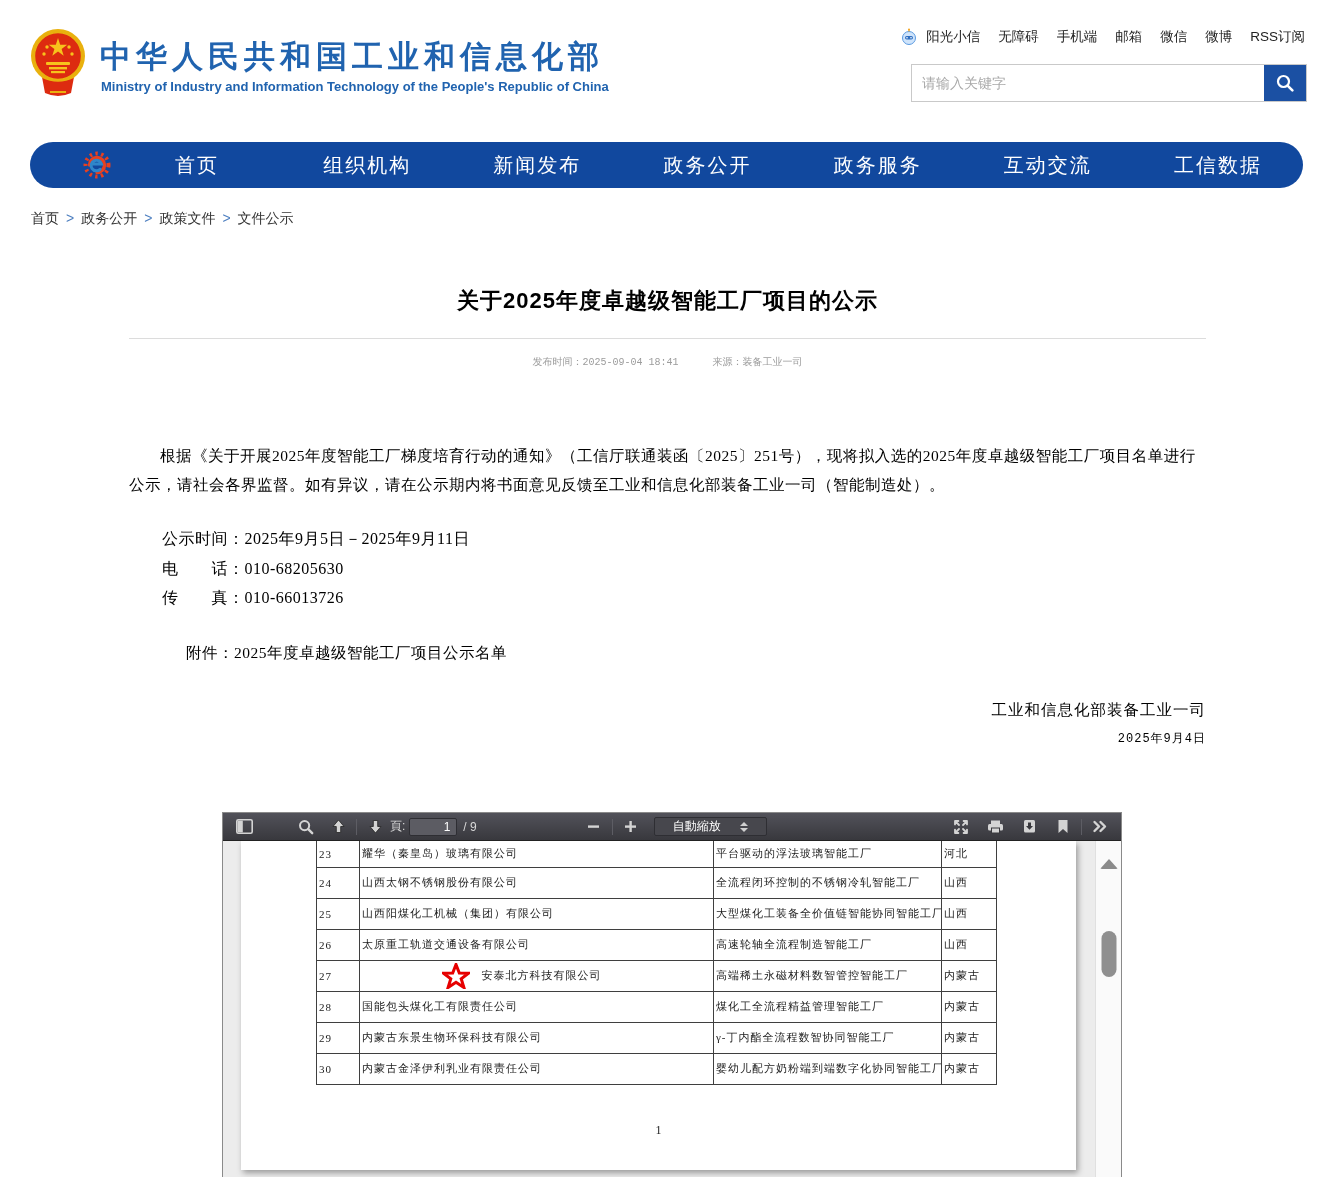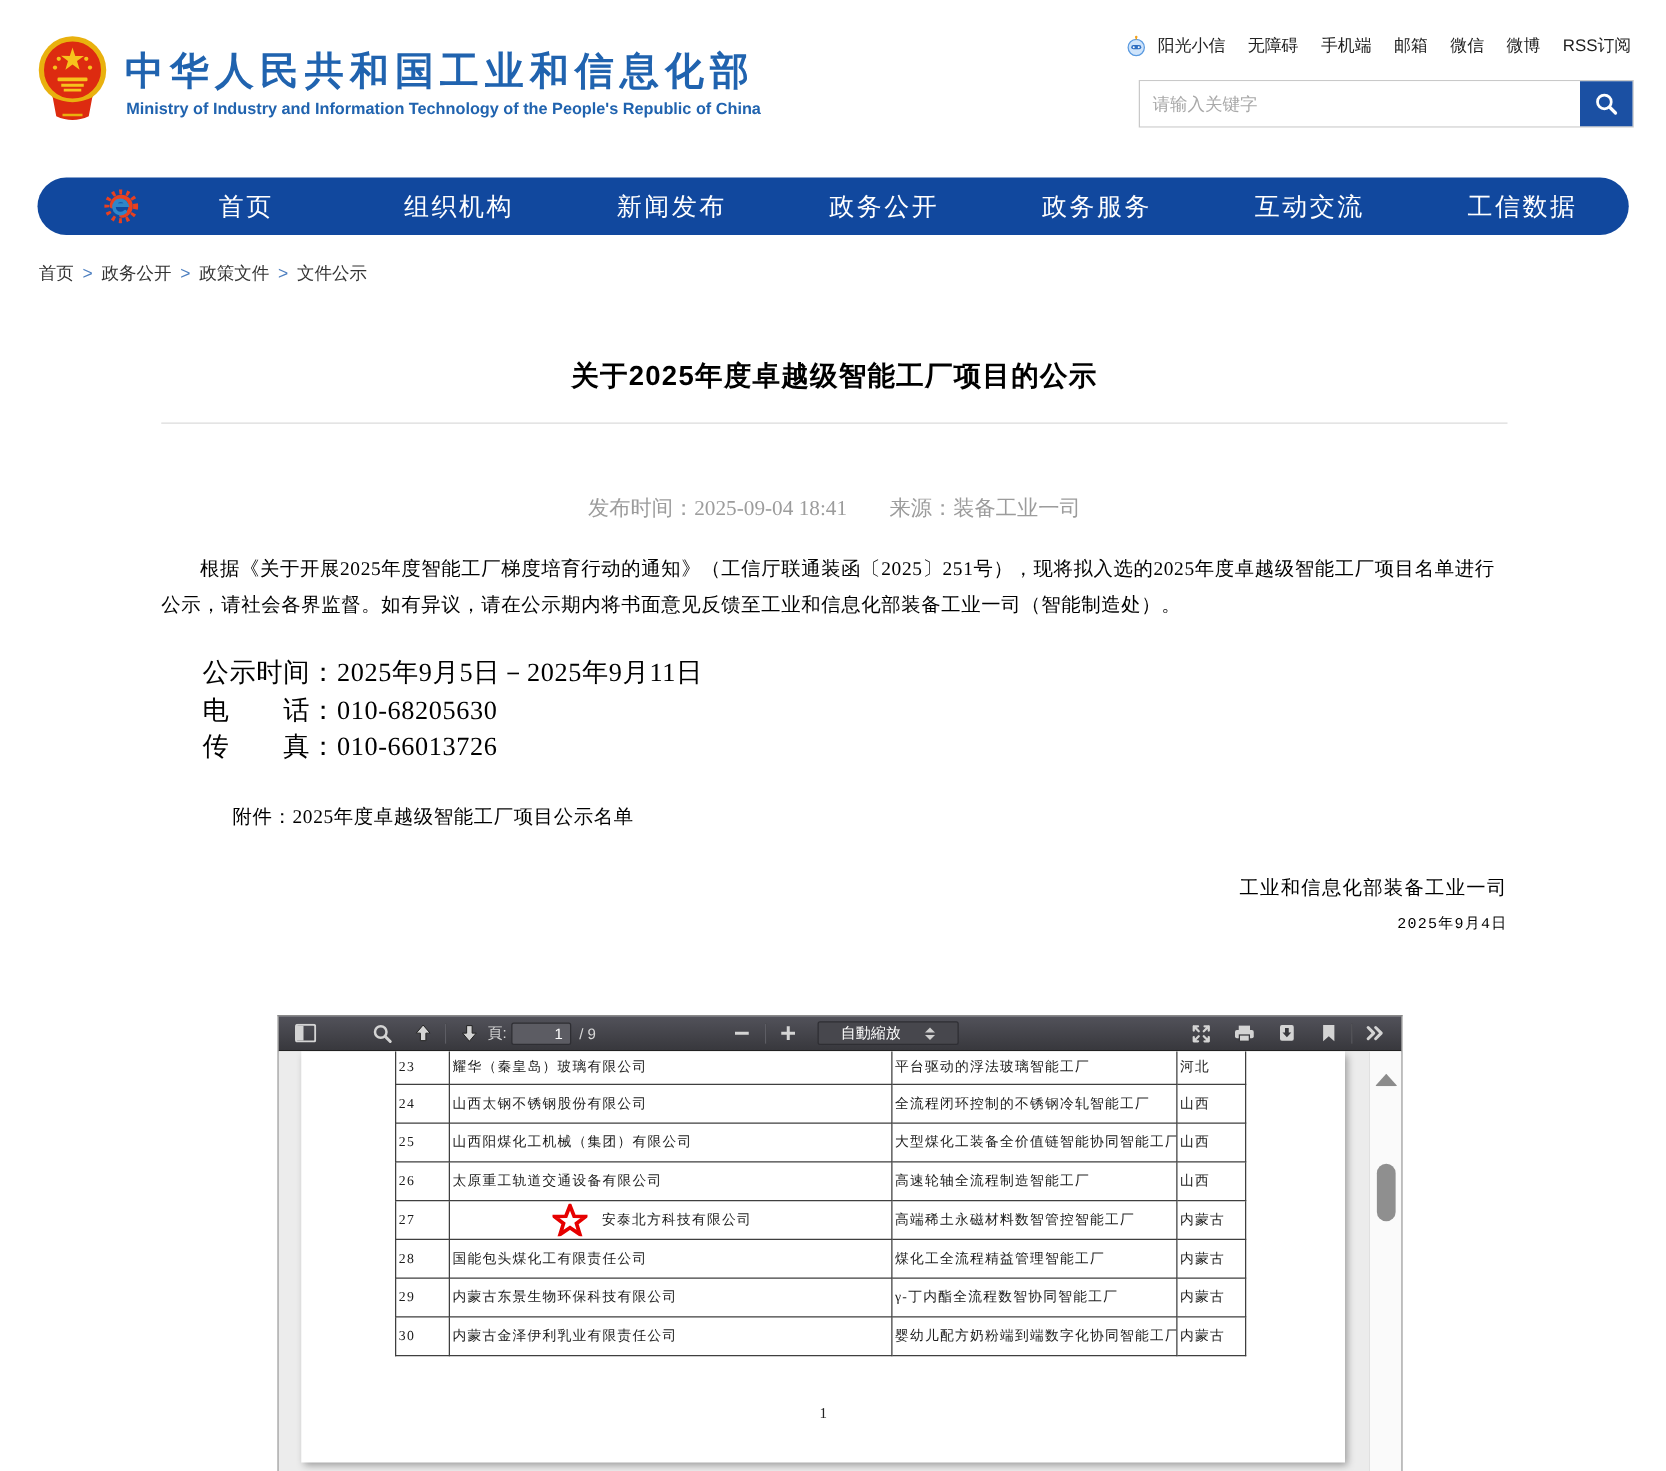--- a/index.html
+++ b/index.html
@@ -37,26 +37,26 @@
   .breadcrumb .bc-item { cursor:pointer; }
   .breadcrumb .bc-sep { color:#4d7fc0; margin:0 7px; }
 
   
   .article { position:absolute; left:129px; top:286px; width:1077px; height:480px;
              font-family:"Liberation Serif","DejaVu Serif",serif; color:#000; }
   .art-title { position:absolute; top:0; left:0; width:100%; text-align:center; font-size:22px;
                font-weight:bold; color:#000;
                font-family:"Liberation Sans","DejaVu Sans",sans-serif; letter-spacing:1px; }
   .art-divider { position:absolute; top:52px; left:0; width:100%; border-bottom:1px solid #dcdcdc; }
-  .art-meta { position:absolute; top:69px; left:0; width:100%; text-align:center; font-size:17px;
-              color:#9c9c9c; font-family:Liberation Serif, serif;margin-top:40px; }
+  .art-meta { position:absolute; top:69px; left:0; width:100%; text-align:center; font-size:10px;
+              color:#9c9c9c; font-family:Liberation Mono, monospace; }
   .art-meta .meta-src { margin-left:34px; }
   .art-para { position:absolute; top:155px; left:0; width:100%; font-size:15.5px; line-height:29px;
               text-indent:2em; letter-spacing:0.5px; }
-  .art-contacts { position:absolute; top:238px; left:33px; font-size:21px; line-height:29.5px;
+  .art-contacts { position:absolute; top:238px; left:33px; font-size:16px; line-height:29.5px;
                   letter-spacing:0.5px; }
   .art-attachment { position:absolute; top:357px; left:33px; font-size:15.5px; letter-spacing:0.5px;padding-left:24px; }
   .art-signer { position:absolute; top:414px; right:0; font-size:15.5px; letter-spacing:1px; }
   .art-date { position:absolute; top:444px; right:0; font-size:12px; letter-spacing:1px;font-family:Liberation Mono, monospace; }
 
   
   .pdf-viewer { position:absolute; left:222px; top:812px; width:900px; height:365px;
                 border:1px solid #8a8a8a; border-bottom:0; }
   .pdf-toolbar { position:absolute; top:0; left:0; width:100%; height:28px;
                  background:linear-gradient(#52525a,#38383d); border-bottom:1px solid #222;

